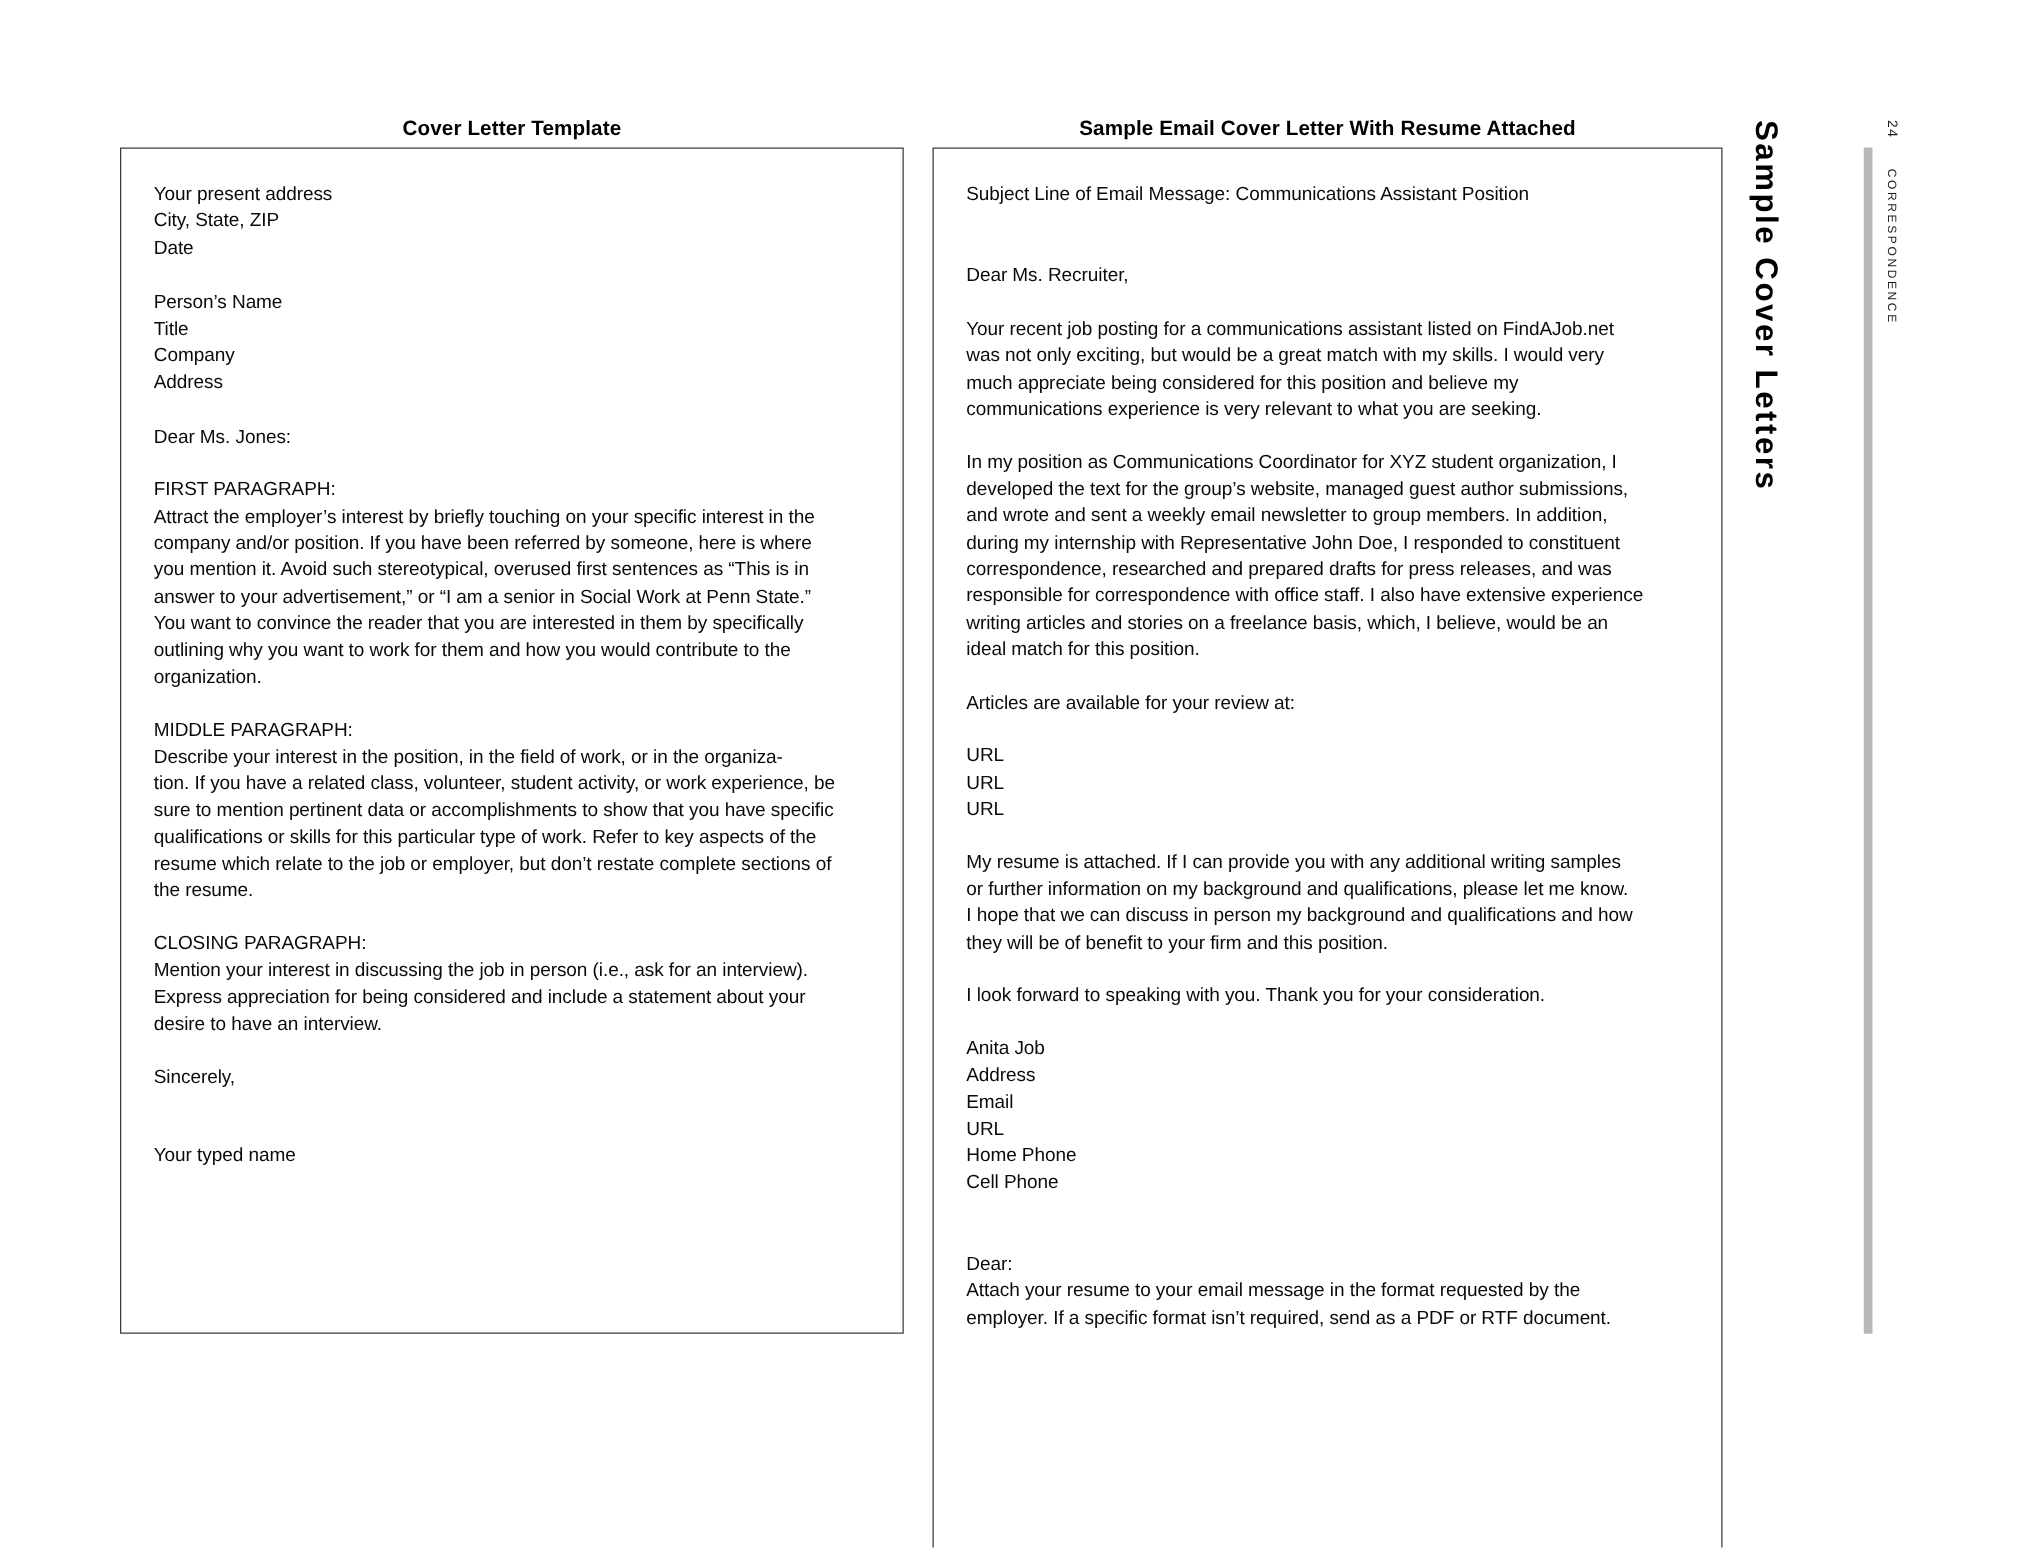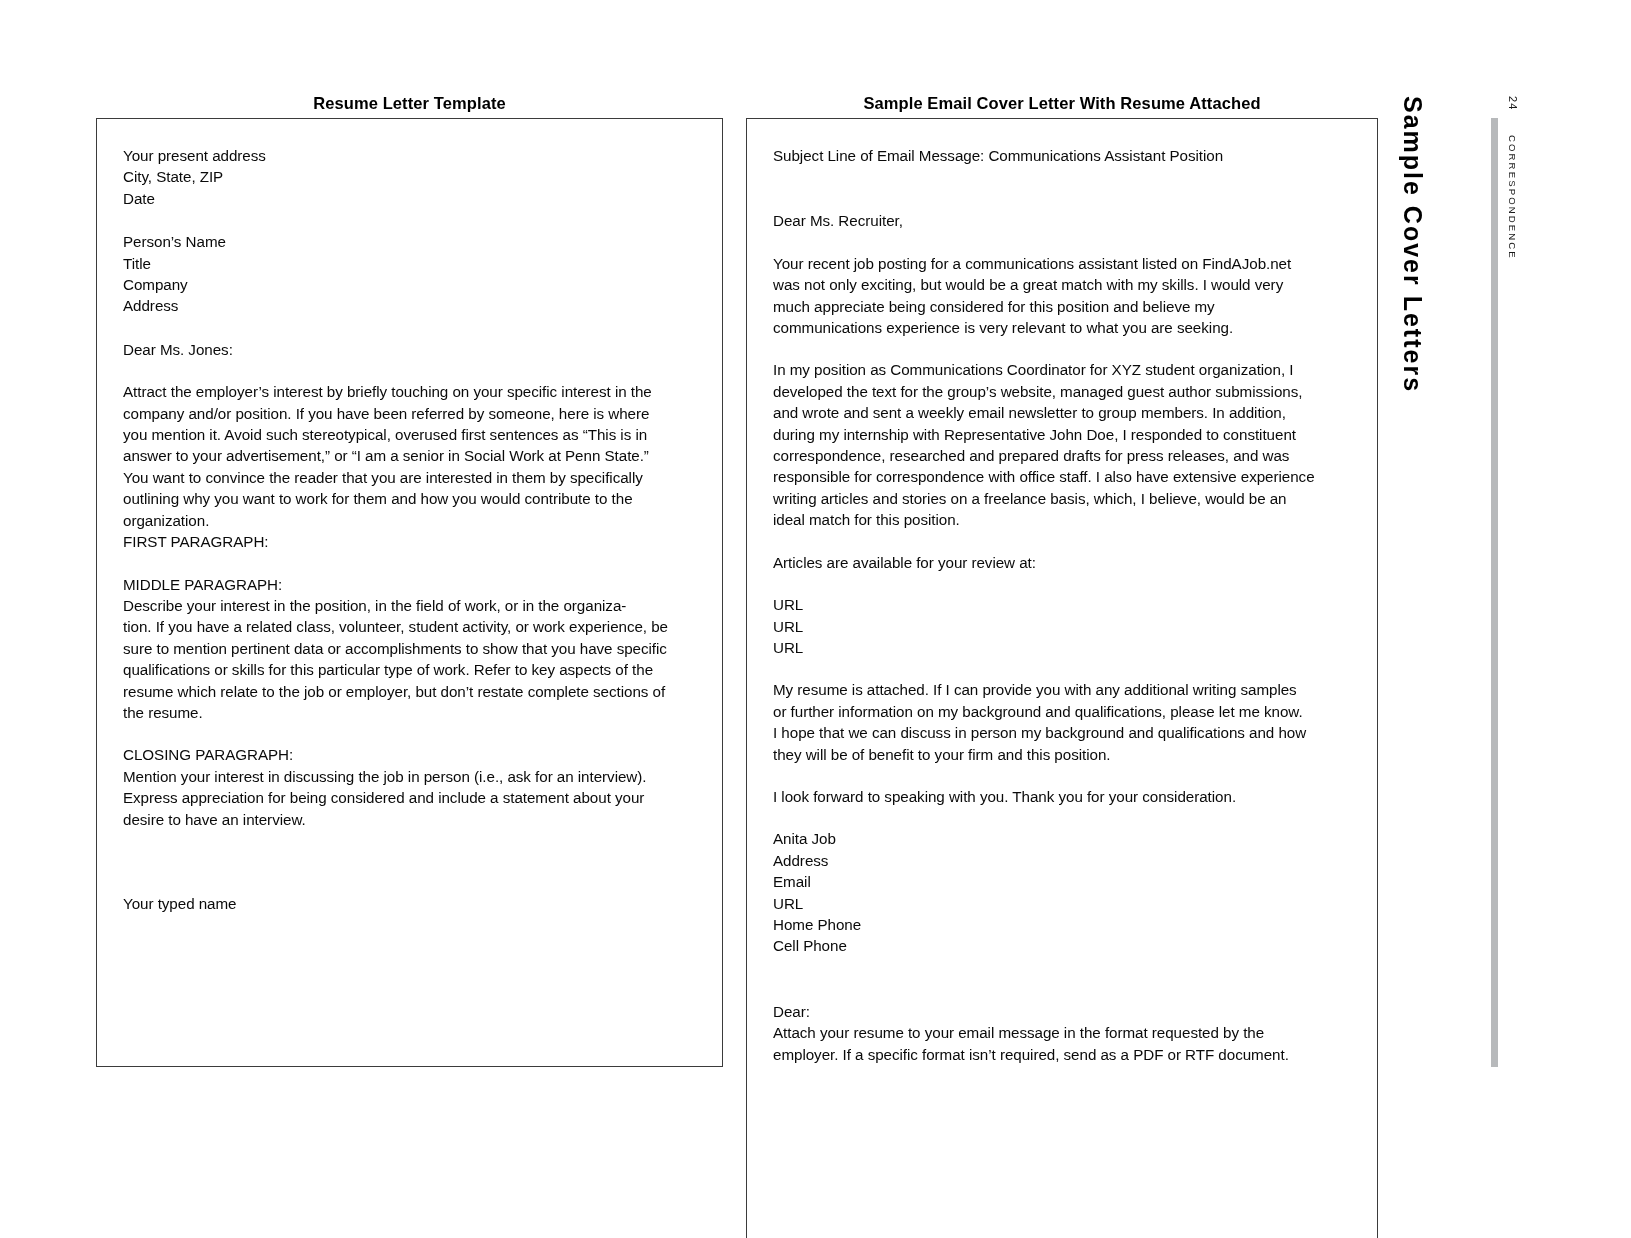--- a/index.html
+++ b/index.html
@@ -119,65 +119,66 @@
     letter-spacing: 2.1px;
     color: #1a1a1a;
     white-space: nowrap;
   }
 </style>
 </head>
 <body>
 
 <div class="page">
 
-  <div class="col-heading" id="heading-left">Resume Letter Template</div>
+  <div class="col-heading" id="heading-left">Cover Letter Template</div>
   <style></style>
 
   <div class="letter-box" id="box-left">
     <div class="letter-inner">
 
       <div class="ltxt block">Your present address
 City, State, ZIP
 Date</div>
       <div class="gap-m"></div>
 
       <div class="ltxt block">Person’s Name
 Title
 Company
 Address</div>
       <div class="gap-m"></div>
 
       <div class="ltxt block">Dear Ms. Jones:</div>
       <div class="gap-s"></div>
 
+      <div class="ltxt block">FIRST PARAGRAPH:</div>
       <div class="ltxt block">Attract the employer’s interest by briefly touching on your specific interest in the
 company and/or position. If you have been referred by someone, here is where
 you mention it. Avoid such stereotypical, overused first sentences as “This is in
 answer to your advertisement,” or “I am a senior in Social Work at Penn State.”
 You want to convince the reader that you are interested in them by specifically
 outlining why you want to work for them and how you would contribute to the
 organization.</div>
-      <div class="ltxt block">FIRST PARAGRAPH:</div>
       <div class="gap-s"></div>
 
       <div class="ltxt block">MIDDLE PARAGRAPH:</div>
       <div class="ltxt block">Describe your interest in the position, in the field of work, or in the organiza-
 tion. If you have a related class, volunteer, student activity, or work experience, be
 sure to mention pertinent data or accomplishments to show that you have specific
 qualifications or skills for this particular type of work. Refer to key aspects of the
 resume which relate to the job or employer, but don’t restate complete sections of
 the resume.</div>
       <div class="gap-s"></div>
 
       <div class="ltxt block">CLOSING PARAGRAPH:</div>
       <div class="ltxt block">Mention your interest in discussing the job in person (i.e., ask for an interview).
 Express appreciation for being considered and include a statement about your
 desire to have an interview.</div>
       <div class="gap-s"></div>
 
+      <div class="ltxt block">Sincerely,</div>
       <div class="gap-s"></div>
 
       <div class="gap-s"></div>
 
       <div class="ltxt block">Your typed name</div>
     </div>
   </div>
 
   <div class="col-heading" id="heading-right">Sample Email Cover Letter With Resume Attached</div>
 

